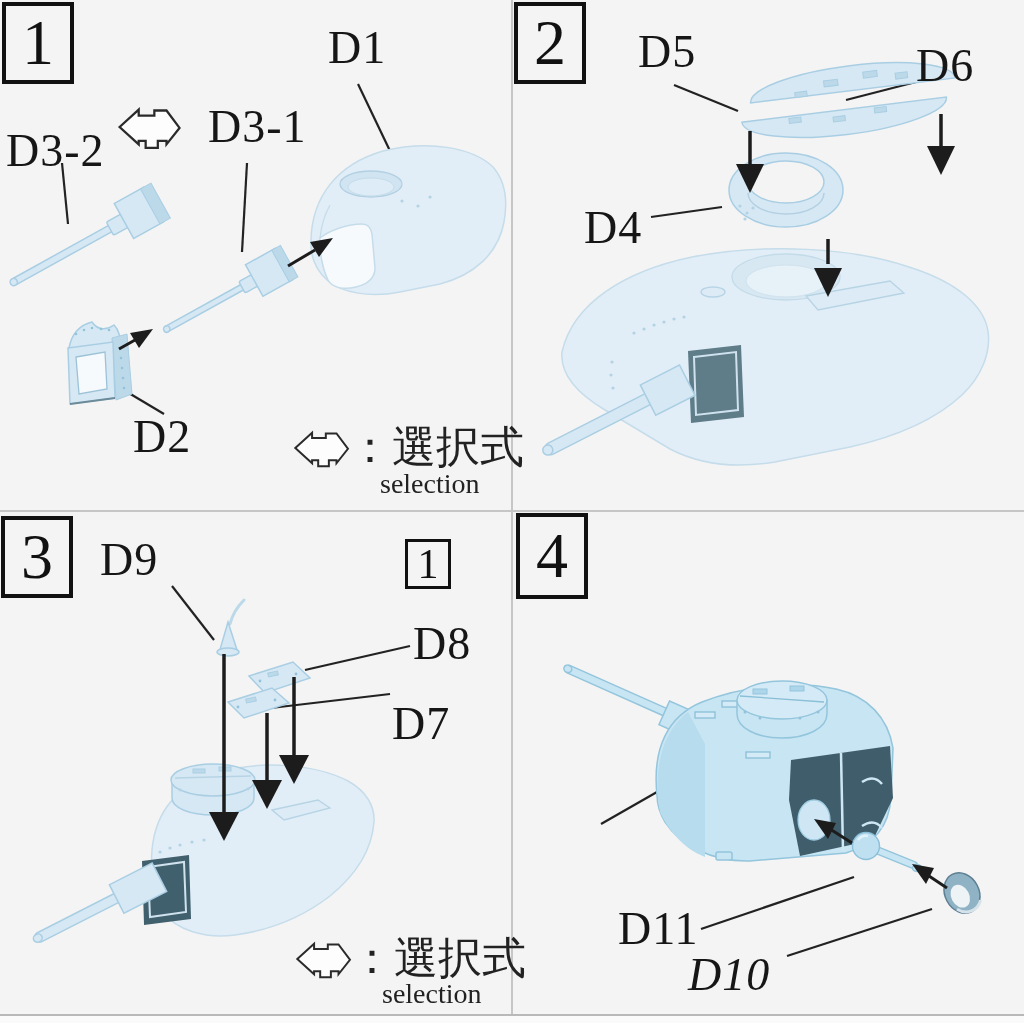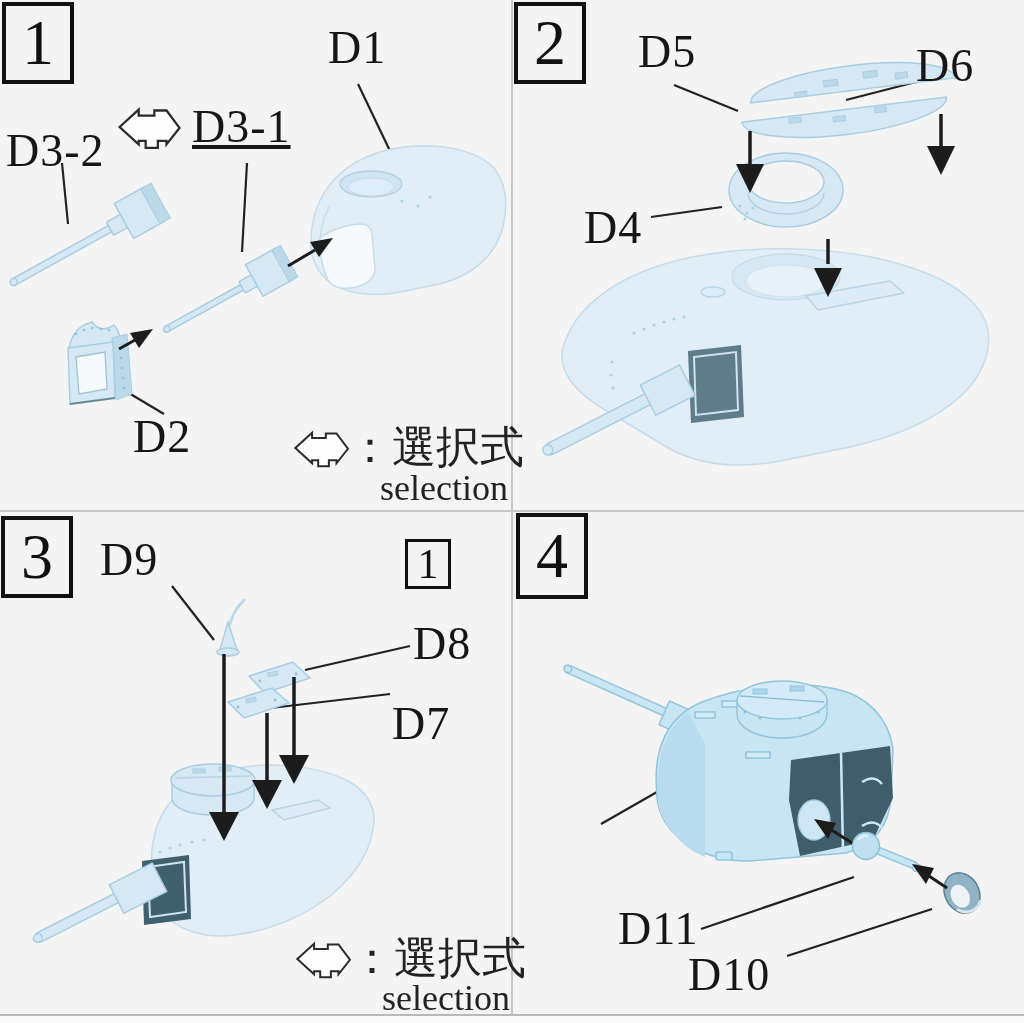--- a/index.html
+++ b/index.html
@@ -27,21 +27,21 @@
     border:3px solid #111;
     display:flex;align-items:center;justify-content:center;
     color:#111;font-size:42px;line-height:1;
   }
   .legend-jp{
     position:absolute;z-index:2;
     font-size:44px;line-height:1.1;color:#222;white-space:nowrap;
   }
   .legend-en{
     position:absolute;z-index:2;
-    font-size:36px;line-height:1;color:#222;white-space:nowrap;
+    font-size:28px;line-height:1;color:#222;white-space:nowrap;
   }
   .choicearrow{position:absolute;z-index:2;}
 
   
   .ln{stroke:#222;stroke-width:2.2;fill:none;}
   .arr{fill:#1c1c1c;stroke:none;}
   .arrln{stroke:#1c1c1c;stroke-width:3.5;fill:none;}
   .arrln2{stroke:#1c1c1c;stroke-width:3;fill:none;}
   .p-pale{fill:#e2eef7;stroke:#c5dcea;stroke-width:1.5;}
   .p-pale2{fill:#d6e8f4;stroke:#a9cee3;stroke-width:1.5;}
@@ -347,31 +347,31 @@
     <span>3</span>
   </div>
   <div class="stepbox" style="left:516px;top:513px;width:64px;height:78px;">
     <span>4</span>
   </div>
   <div class="refbox" style="left:405px;top:539px;width:40px;height:44px;">
     <span>1</span>
   </div>
 
   <div class="lbl" style="left:6px;top:112px;margin-top:16px;">D3-2</div>
-  <div class="lbl" style="left:192px;top:104px;text-decoration:underline;">D3-1</div>
+  <div class="lbl" style="left:208px;top:104px;">D3-1</div>
   <div class="lbl" style="left:328px;top:25px;font-family:Liberation Serif, serif;">D1</div>
   <div class="lbl" style="left:133px;top:414px;">D2</div>
   <div class="lbl" style="left:638px;top:29px;">D5</div>
   <div class="lbl" style="left:916px;top:43px;">D6</div>
   <div class="lbl" style="left:584px;top:205px;font-family:Liberation Serif, serif;">D4</div>
   <div class="lbl" style="left:100px;top:537px;">D9</div>
   <div class="lbl" style="left:413px;top:621px;">D8</div>
   <div class="lbl" style="left:392px;top:677px;margin-top:24px;">D7</div>
   <div class="lbl" style="left:618px;top:906px;">D11</div>
-  <div class="lbl" style="left:688px;top:952px;">D10</div>
+  <div class="lbl" style="left:688px;top:952px;font-style:italic;">D10</div>
 
   <svg class="choicearrow" style="left:117px;top:102px;" width="66" height="50" viewBox="0 0 76 56">
     <path class="icon-stroke" d="M3,28 L25,8 L25,15 L43,15 L43,9 L57,9 L72,29 L57,48 L57,44 L47,44 L47,52 L33,52 L33,44 L25,44 L25,48 Z"></path>
   </svg>
 
   <svg class="choicearrow" style="left:293px;top:426px;" width="58" height="44" viewBox="0 0 76 56">
     <path class="icon-stroke" d="M3,28 L25,8 L25,15 L43,15 L43,9 L57,9 L72,29 L57,48 L57,44 L47,44 L47,52 L33,52 L33,44 L25,44 L25,48 Z"></path>
   </svg>
   <div class="legend-jp" style="left:348px;top:424px;">：選択式</div>
   <div class="legend-en" style="left:380px;top:470px;">selection</div>

